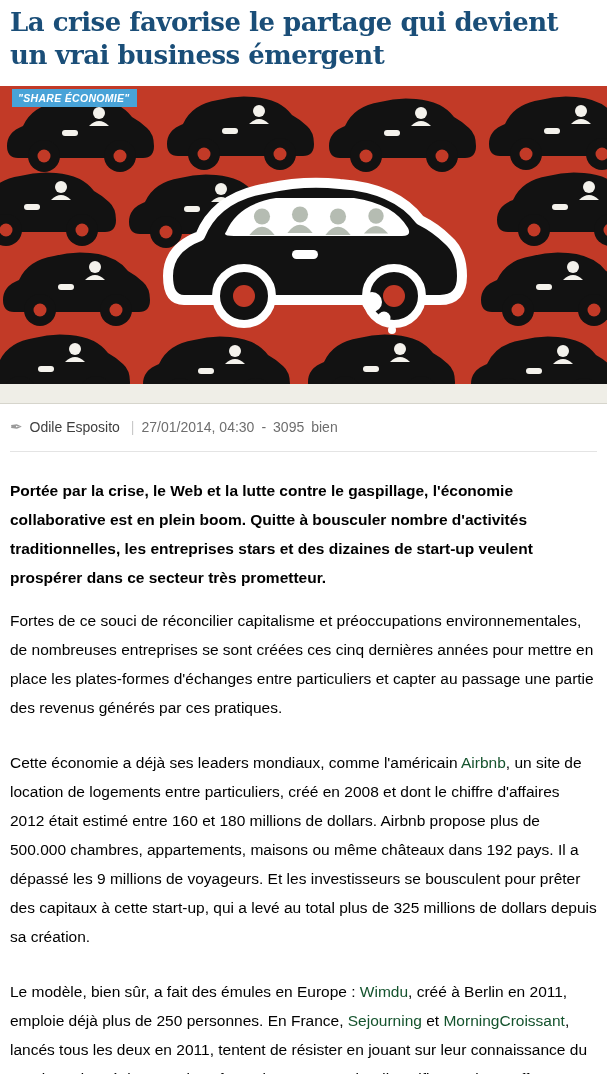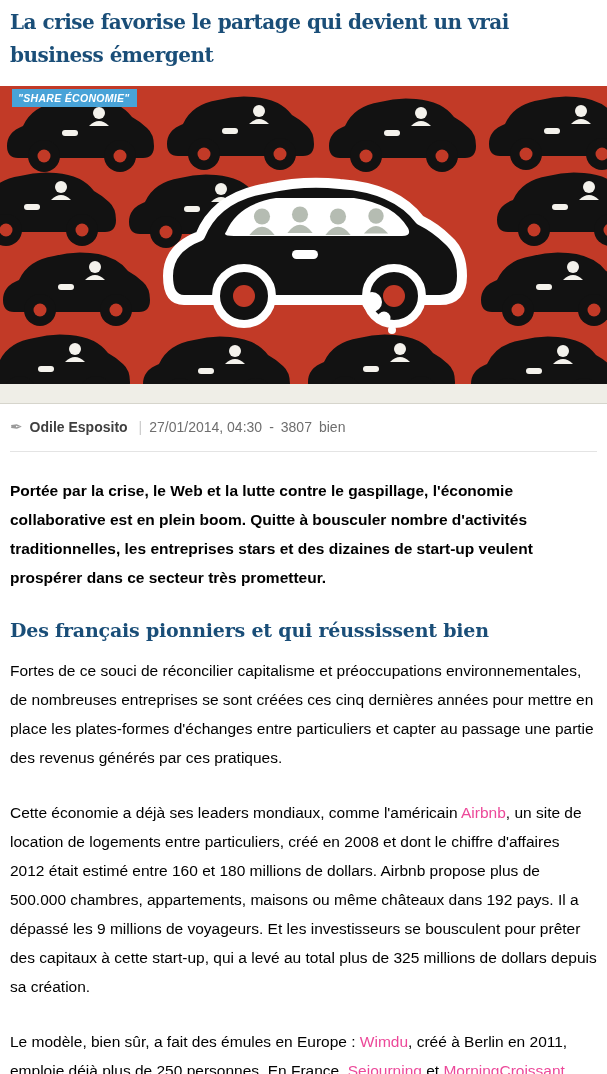--- a/index.html
+++ b/index.html
@@ -3,41 +3,41 @@
 <meta charset="utf-8">
 <style>
   html,body{margin:0;padding:0;background:#ffffff;}
   body{font-family:"Liberation Sans", sans-serif;color:#111;}
   .page{width:607px;margin:0 auto;box-sizing:border-box;padding:4px 10px 20px 10px;overflow:hidden;}
 
   h1.article-title{
     font-family:"DejaVu Serif", serif;
     font-weight:700;
     color:#1a4e78;
-    font-size:20px;
+    font-size:26px;
     line-height:33px;
     margin:2px 0 14px 0;
     letter-spacing:-0.5px;
   }
 
   .hero{margin:0 -10px 0 -10px;position:relative;}
   .hero-img{position:relative;width:607px;height:298px;background:#c23a27;overflow:hidden;}
   .hero-img svg{display:block;}
   .hero-badge{
     position:absolute;top:3px;left:12px;
     background:#48a3d8;color:#ffffff;
     font-size:10.5px;font-weight:700;font-style:italic;
     padding:3px 7px 3px 6px;letter-spacing:0.3px;
     font-family:"Liberation Sans", sans-serif;
   }
   .hero-caption{width:607px;height:19px;background:#efeee7;border-bottom:1px solid #d6d5cc;}
 
   .byline{margin:14px 0 0 0;font-size:14px;color:#6e6e6e;display:flex;align-items:center;gap:7px;}
   .byline .pen{color:#9a9a9a;font-size:15px;transform:rotate(0deg);}
-  .byline .author{color:#3f3f3f;font-weight:700;}
+  .byline .author{color:#3f3f3f;font-weight:400;}
   .byline .bar{color:#c9c9c9;font-weight:400;padding-left:4px;}
   .byline .dash{color:#6e6e6e;}
 
   .divider{border:none;border-top:1px solid #e4e4e4;margin:15px 0 0 0;}
 
   p.intro{
     font-weight:700;color:#000;
     font-size:15.5px;line-height:29px;
     margin:24px 0 0 0;
   }
@@ -47,21 +47,21 @@
     font-weight:700;color:#1a4e78;
     font-size:19px;line-height:24px;
     margin:26px 0 0 0;
     letter-spacing:-0.2px;
   }
 
   p.body-p{
     font-size:15.5px;line-height:29px;color:#000;
     margin:14px 0 26px 0;
   }
-  p.body-p a{color:#ec4899;text-decoration:none;}
+  p.body-p a{color:#14532d;text-decoration:none;}
 </style>
 </head>
 <body>
 
 <div class="page">
 
   <h1 class="article-title">La crise favorise le partage qui devient un vrai business émergent</h1>
 
   <figure class="hero" style="margin-block:0">
     <div class="hero-img">
@@ -128,29 +128,28 @@
     </div>
     <div class="hero-caption"></div>
   </figure>
 
   <div class="byline">
     <span class="pen">✒</span>
     <span class="author">Odile Esposito</span>
     <span class="bar">|</span>
     <span class="date">27/01/2014, 04:30</span>
     <span class="dash">-</span>
-    <span class="count">3807</span>
+    <span class="count">3095</span>
     <span class="mots">bien</span>
   </div>
 
   <hr class="divider">
 
   <p class="intro">Portée par la crise, le Web et la lutte contre le gaspillage, l'économie collaborative est en plein boom. Quitte à bousculer nombre d'activités traditionnelles, les entreprises stars et des dizaines de start-up veulent prospérer dans ce secteur très prometteur.</p>
 
-  <h2 class="section-heading">Des français pionniers et qui réussissent bien</h2>
 
   <div id="paragraphs">
       <p class="body-p"><span>Fortes de ce souci de réconcilier capitalisme et préoccupations environnementales, de nombreuses entreprises se sont créées ces cinq dernières années pour mettre en place les plates-formes d'échanges entre particuliers et capter au passage une partie des revenus générés par ces pratiques.</span></p>
       <p class="body-p"><span>Cette économie a déjà ses leaders mondiaux, comme l'américain </span><a href="#">Airbnb</a><span>, un site de location de logements entre particuliers, créé en 2008 et dont le chiffre d'affaires 2012 était estimé entre 160 et 180 millions de dollars. Airbnb propose plus de 500.000 chambres, appartements, maisons ou même châteaux dans 192 pays. Il a dépassé les 9 millions de voyageurs. Et les investisseurs se bousculent pour prêter des capitaux à cette start-up, qui a levé au total plus de 325 millions de dollars depuis sa création.</span></p>
       <p class="body-p"><span>Le modèle, bien sûr, a fait des émules en Europe : </span><a href="#">Wimdu</a><span>, créé à Berlin en 2011, emploie déjà plus de 250 personnes. En France, </span><a href="#">Sejourning</a><span> et </span><a href="#">MorningCroissant</a><span>, lancés tous les deux en 2011, tentent de résister en jouant sur leur connaissance du terrain et des réglementations françaises. Le premier diversifie aussi son offre vers certaines catégories de publics. Et le second innove en lançant une tarification dynamique : le candidat à une location peut proposer un tarif moins élevé au propriétaire qui reste libre d'accepter ou non cette offre.</span></p>
     </div>
 
 </div>
 
 </body></html>

